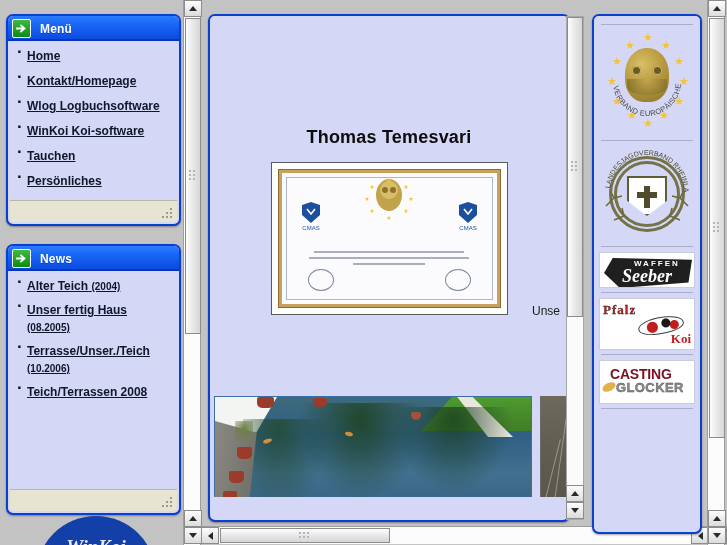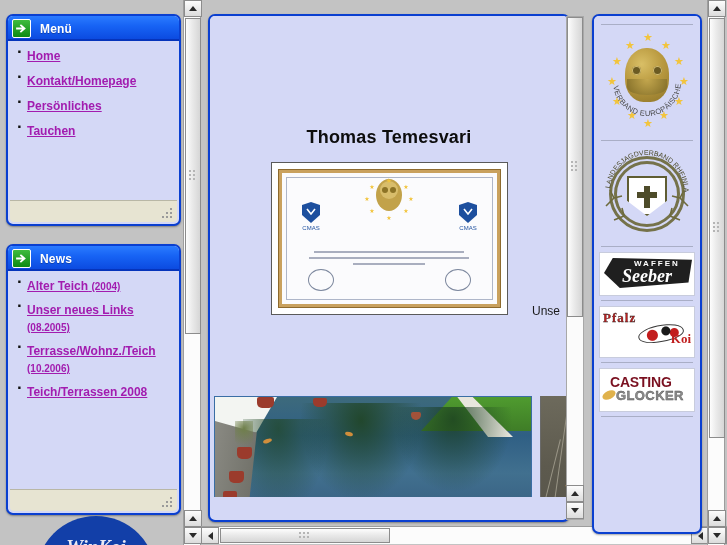--- a/index.html
+++ b/index.html
@@ -84,21 +84,21 @@
     padding-left: 13px;
     margin-bottom: 8px;
     line-height: 15px;
   }
   ul.navlist > li::before {
     content: "\00B7";
     position: absolute; left: 3px; top: -3px;
     font-size: 17px; color: #111; font-weight: bold;
   }
   ul.navlist a {
-    color: #a21caf;
+    color: #0f172a;
     font-size: 12px;
     font-weight: bold;
     text-decoration: underline;
     white-space: normal;
   }
   ul.navlist a .date {
     font-size: 10px;
     font-weight: bold;
   }
 
@@ -297,21 +297,21 @@
     clip-path: polygon(0 0,100% 0,100% 62%,50% 100%,0 62%);
   }
   .shield .cross{
     position:absolute; left:50%; top:8px; transform:translateX(-50%);
     width:6px; height:22px; background:#4e4c2a;
   }
   .shield .cross::before{
     content:""; position:absolute; left:-7px; top:6px; width:20px; height:6px; background:#4e4c2a;
   }
 
-  .seeber { width: 98px; height: 42px; background:#ffffff; position:relative; }
+  .seeber { width: 98px; height: 34px; background:#ffffff; position:relative; }
   .seeber .blob {
     position:absolute; left:4px; top:5px; width:88px; height:30px;
     background:#1f1f1f;
     clip-path: polygon(10% 0, 100% 6%, 96% 82%, 18% 100%, 0 50%);
   }
   .seeber .waffen{
     position:absolute; left:34px; top:6px; color:#fff; font-size:8px;
     font-weight:bold; letter-spacing:2px;
   }
   .seeber .name{
@@ -321,21 +321,21 @@
   }
 
   .pfalzkoi{ width:98px; height:50px; background:#fff; position:relative; }
   .pfalzkoi .pf{
     position:absolute; left:3px; top:3px; font-size:13px; font-weight:bold;
     font-family:"Liberation Serif", serif;
     color:#c01f1f; letter-spacing:1px;
     -webkit-text-stroke: .3px #222;
   }
   .pfalzkoi .koi2{
-    position:absolute; right:3px; bottom:10px; font-size:13px; font-weight:bold;
+    position:absolute; right:3px; bottom:2px; font-size:13px; font-weight:bold;
     font-family:"Liberation Serif", serif; color:#c01f1f;
   }
   .pfalzkoi .fish{
     position:absolute; left:38px; top:18px; width:46px; height:17px;
     background:#ffffff; border:1px solid #3a3a3a; border-radius:50% 60% 45% 55%;
     transform:rotate(-12deg);
     background-image: radial-gradient(circle at 30% 50%, #c21d1d 0 5px, transparent 6px),
                       radial-gradient(circle at 62% 40%, #1a1a1a 0 4px, transparent 5px),
                       radial-gradient(circle at 80% 62%, #c21d1d 0 4px, transparent 5px);
   }
@@ -440,22 +440,24 @@
         <svg width="13" height="13" viewBox="0 0 13 13">
           <path d="M2 6.5 H8 M6 3.5 L9.5 6.5 L6 9.5" fill="none" stroke="#ffffff" stroke-width="1.8" stroke-linecap="square"></path>
         </svg>
       </span>
       <span class="panel-title">Menü</span>
     </div>
     <div class="panel-body">
       <ul class="navlist">
         <li><a href="#">Home</a></li>
         <li><a href="#">Kontakt/Homepage</a></li>
+        <li><a href="#">Wlog Logbuchsoftware</a></li>
+        <li><a href="#">WinKoi Koi-software</a></li>
+        <li><a href="#">Tauchen</a></li>
         <li><a href="#">Persönliches</a></li>
-        <li><a href="#">Tauchen</a></li>
 
       </ul>
     </div>
     <div class="panel-foot">
       <span class="grip">
         <i style="left:8px;top:0"></i>
           <i style="left:4px;top:4px"></i>
           <i style="left:8px;top:4px"></i>
         <i style="left:0;top:8px"></i>
           <i style="left:4px;top:8px"></i>
@@ -469,22 +471,22 @@
       <span class="arrow-ico">
         <svg width="13" height="13" viewBox="0 0 13 13">
           <path d="M2 6.5 H8 M6 3.5 L9.5 6.5 L6 9.5" fill="none" stroke="#ffffff" stroke-width="1.8" stroke-linecap="square"></path>
         </svg>
       </span>
       <span class="panel-title">News</span>
     </div>
     <div class="panel-body">
       <ul class="navlist">
         <li><a href="#"><span>Alter Teich</span> <span class="date">(2004)</span></a></li>
-        <li><a href="#"><span>Unser neues Links</span> <span class="date">(08.2005)</span></a></li>
-        <li><a href="#"><span>Terrasse/Wohnz./Teich</span> <span class="date">(10.2006)</span></a></li>
+        <li><a href="#"><span>Unser fertig Haus</span> <span class="date">(08.2005)</span></a></li>
+        <li><a href="#"><span>Terrasse/Unser./Teich</span> <span class="date">(10.2006)</span></a></li>
         <li><a href="#"><span>Teich/Terrassen 2008</span> </a></li>
       </ul>
     </div>
     <div class="panel-foot">
       <span class="grip">
         <i style="left:8px;top:0"></i>
           <i style="left:4px;top:4px"></i>
           <i style="left:8px;top:4px"></i>
         <i style="left:0;top:8px"></i>
           <i style="left:4px;top:8px"></i>

